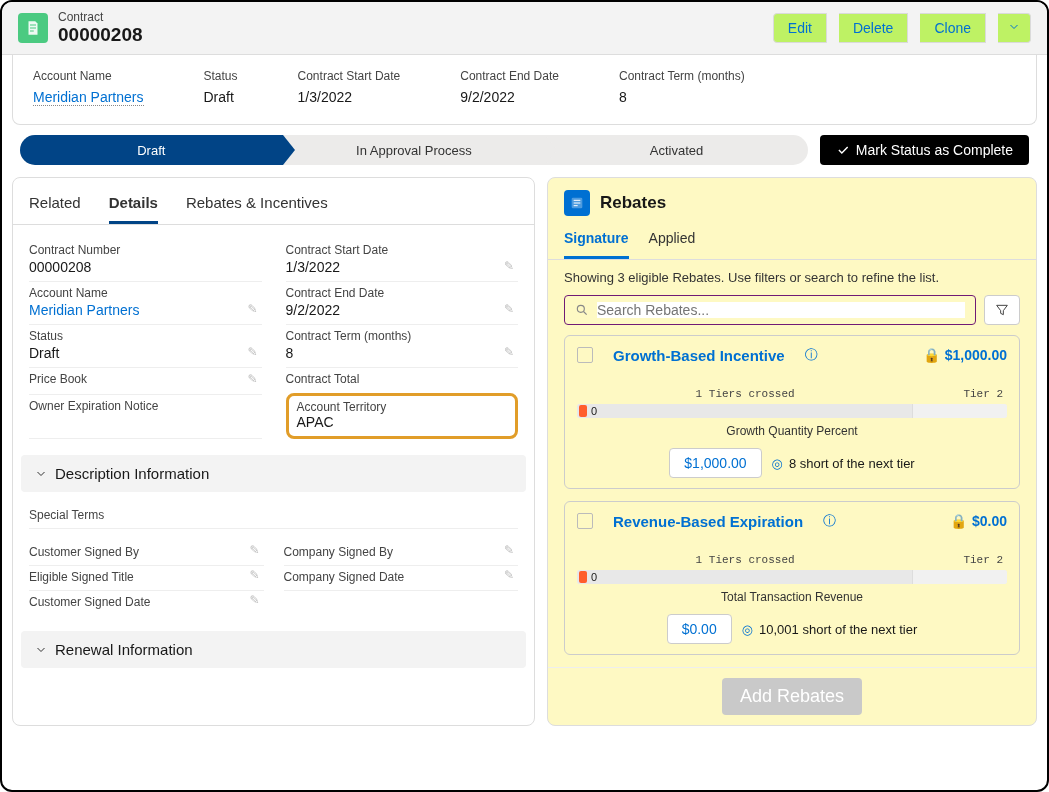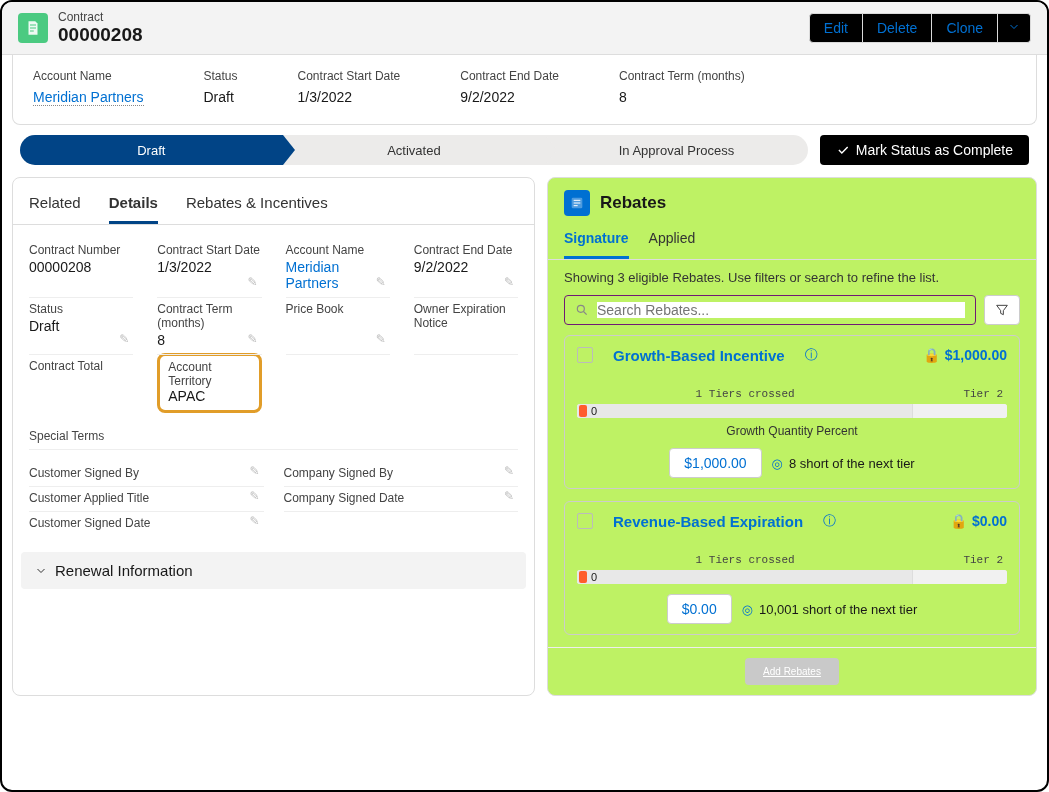--- a/index.html
+++ b/index.html
@@ -3,43 +3,43 @@
 <meta charset="utf-8">
 <style>
 * { box-sizing: border-box; margin: 0; padding: 0; }
 body { font-family: -apple-system, BlinkMacSystemFont, "Segoe UI", Arial, sans-serif; background: #fff; color: #181818; width: 1049px; height: 792px; overflow: hidden; border: 2px solid #000; border-radius: 12px;}
 .header { display: flex; align-items: center; padding: 8px 16px; background: #f3f3f3; border-bottom: 1px solid #ddd; }
 .h-icon { width: 30px; height: 30px; background: #4bca81; border-radius: 4px; display: flex; align-items: center; justify-content: center; margin-right: 10px; }
 .h-icon svg { width: 18px; height: 18px; fill: #fff; }
 .h-txt .lbl { font-size: 12px; color: #444; }
 .h-txt .num { font-size: 19px; font-weight: 700; }
 .h-actions { margin-left: auto; display: flex; }
-.h-actions button { background: #000000; border: 1px solid #dadada; padding: 6px 14px; font-size: 14px; color: #0070d2; cursor: pointer; }
+.h-actions button { background: #bef264; border: 1px solid #dadada; padding: 6px 14px; font-size: 14px; color: #0070d2; cursor: pointer; margin-left: 12px; }
 .h-actions button:first-child { border-radius: 4px 0 0 4px; }
 .h-actions button:nth-child(3) { border-radius: 0; }
 .h-actions button.drop { border-radius: 0 4px 4px 0; padding: 6px 10px; border-left: none;}
 .h-actions button+button { border-left: none; }
 .summary { display: flex; gap: 60px; padding: 14px 20px 18px; border: 1px solid #ddd; border-top: none; margin: 0 10px 10px; border-radius: 0 0 8px 8px; background:#fff;}
 .summary .fld .lbl { font-size: 12px; color: #444; margin-bottom: 6px; }
 .summary .fld .val { font-size: 14px; color: #181818; }
 .summary .fld .val.link { color: #0070d2; border-bottom: 1px dotted #888; cursor:pointer; }
 .path-row { display: flex; align-items: center; gap: 12px; padding: 0 18px 12px; }
 .path { flex: 1; display: flex; background: #ecebea; border-radius: 18px; height: 30px; overflow: hidden; }
 .path .step { flex: 1; position: relative; display: flex; align-items: center; justify-content: center; font-size: 13px; color: #333; }
 .path .step.active { background: #014486; color: #fff; }
 .path .step.active::after { content:""; position:absolute; right:-12px; top:0; border-top:15px solid transparent; border-bottom:15px solid transparent; border-left:12px solid #014486; z-index:2;}
 .path .step+.step::before { content:""; position:absolute; left:0; top:0; border-top:15px solid transparent; border-bottom:15px solid transparent; border-left:12px solid #ecebea; filter:brightness(1);}
 .mark-btn { background:#000000; color:#fff; border:none; border-radius:4px; padding:7px 16px; font-size:14px; display:flex; align-items:center; gap:6px; cursor:pointer;}
 .cols { display:flex; gap:12px; padding:0 10px 10px; }
 .left { flex:1; border:1px solid #ddd; border-radius:8px; background:#fff; }
-.right { width:490px; border:1px solid #ddd; border-radius:8px; background:#bef264; display:flex; flex-direction:column;}
+.right { width:490px; border:1px solid #ddd; border-radius:8px; background:#fef9c3; display:flex; flex-direction:column;}
 .tabs { display:flex; gap:28px; padding:10px 16px 0; border-bottom:1px solid #ddd; }
 .tabs .tab { font-size:15px; color:#333; padding:6px 0 10px; cursor:pointer; }
 .tabs .tab.active { font-weight:700; border-bottom:3px solid #014486; }
-.det-grid { display:grid; grid-template-columns:1fr 1fr 1fr 1fr; padding:14px 16px 8px; column-gap:24px; }
+.det-grid { display:grid; grid-template-columns:1fr 1fr; padding:14px 16px 8px; column-gap:24px; }
 .det-fld { border-bottom:1px solid #eee; padding:4px 0 6px; position:relative; }
 .det-fld .lbl { font-size:12px; color:#444; }
 .det-fld .val { font-size:14px; color:#181818; padding-top:2px; }
 .det-fld .val.link { color:#0070d2; }
 .det-fld .pen { position:absolute; right:4px; bottom:8px; color:#bbb; font-size:12px;}
 .highlight-box { grid-column:2; border:3px solid #e19d29; border-radius:8px; padding:4px 8px 6px; margin-top:-2px;}
 .sec-hdr { background:#f3f3f3; padding:10px 14px; display:flex; align-items:center; gap:8px; font-size:15px; margin:8px; border-radius:4px; cursor:pointer;}
 .sec-body { padding:4px 16px 8px; display:grid; grid-template-columns:1fr 1fr; column-gap:20px;}
 .reb-hdr { display:flex; align-items:center; gap:10px; padding:12px 16px 8px;}
 .reb-hdr .ic { width:26px; height:26px; background:#0070d2; border-radius:4px; display:flex; align-items:center; justify-content:center;}
@@ -66,21 +66,21 @@
 .bar .seg1{width:78%; background:#e8e8e8; border-radius:3px 0 0 3px;}
 .bar .seg2{flex:1; background:#f1f1f1; border-radius:0 3px 3px 0; border-left:1px solid #ddd;}
 .bar .dot{position:absolute; left:2px; top:1px; width:8px; height:12px; background:#ff5d2d; border-radius:2px;}
 .bar .zero{position:absolute; left:14px; top:0; font-size:11px; line-height:14px;}
 .metric{text-align:center; font-size:12px; color:#333; margin-top:6px;}
 .short-row{display:flex; align-items:center; justify-content:center; gap:10px; margin-top:10px;}
 .price-btn{border:1px solid #ccc; background:#fff; color:#0070d2; border-radius:4px; padding:6px 14px; font-size:14px; cursor:pointer;}
 .short-row .tgt{display:flex;align-items:center;gap:6px;font-size:13px;}
 .tgt-ic{color:#0070d2;}
 .add-row{padding:10px 0; text-align:center; margin-top:auto; border-top:1px solid #eee;}
-.add-btn{background:#c9c9c9; color:#fff; border:none; border-radius:4px; padding:8px 18px; font-size:10px; cursor:not-allowed;text-decoration:underline;}
+.add-btn{background:#c9c9c9; color:#fff; border:none; border-radius:4px; padding:8px 18px; font-size:18px; cursor:not-allowed;}
 .chev{width:12px;height:12px;display:inline-block;}
 </style>
 </head>
 <body>
 
 <div class="header">
   <div class="h-icon">
     <svg viewBox="0 0 24 24">
         <path d="M6 3h9l3 3v15H6z" fill="#fff" opacity=".9"></path>
         <path d="M8 8h8M8 12h8M8 16h5" stroke="#4bca81" stroke-width="1.5"></path>
@@ -121,22 +121,22 @@
     </div>
   <div class="fld">
       <div class="lbl">Contract Term (months)</div>
       <div class="val">8</div>
     </div>
 </div>
 
 <div class="path-row">
   <div class="path">
     <div class="step active">Draft</div>
+    <div class="step">In Approval Process</div>
     <div class="step">Activated</div>
-    <div class="step">In Approval Process</div>
   </div>
   <button class="mark-btn">
     <svg width="14" height="14" viewBox="0 0 24 24">
         <path d="M5 12l5 5L20 7" fill="none" stroke="#fff" stroke-width="2.5"></path>
       </svg>
     <span>Mark Status as Complete</span>
   </button>
 </div>
 
 <div class="cols">
@@ -174,49 +174,55 @@
       <div class="det-fld">
           <div class="lbl">Contract Term (months)</div>
           <div class="val">8</div>
           <span class="pen">✎</span>
         </div>
       <div class="det-fld">
           <div class="lbl">Price Book</div>
           <div class="val"></div>
           <span class="pen">✎</span>
         </div>
-      <div class="det-fld">
-          <div class="lbl">Owner Expiration Notice</div>
-          <div class="val"></div>
-        </div>
       <div class="det-fld" style="border-bottom:none;">
           <div class="lbl">Contract Total</div>
           <div class="val"></div>
         </div>
+      <div class="det-fld">
+          <div class="lbl">Owner Expiration Notice</div>
+          <div class="val"></div>
+        </div>
       <div class="highlight-box">
         <div class="lbl" style="font-size:12px;color:#444;">Account Territory</div>
         <div class="val" style="font-size:14px;">APAC</div>
       </div>
     </div>
+    <div class="sec-hdr">
+      <svg class="chev" viewBox="0 0 24 24">
+          <path d="M5 8l7 7 7-7" fill="none" stroke="#333" stroke-width="2"></path>
+        </svg>
+      <span>Description Information</span>
+    </div>
     <div class="sec-body">
       <div class="det-fld" style="grid-column:1/3;">
           <div class="lbl">Special Terms</div>
         </div>
     </div>
     <div class="sec-body">
       <div class="det-fld">
           <div class="lbl">Customer Signed By</div>
           <span class="pen">✎</span>
         </div>
       <div class="det-fld">
           <div class="lbl">Company Signed By</div>
           <span class="pen">✎</span>
         </div>
       <div class="det-fld">
-          <div class="lbl">Customer Applied Title</div>
+          <div class="lbl">Eligible Signed Title</div>
           <span class="pen">✎</span>
         </div>
       <div class="det-fld">
           <div class="lbl">Company Signed Date</div>
           <span class="pen">✎</span>
         </div>
       <div class="det-fld" style="border-bottom:none;">
           <div class="lbl">Customer Signed Date</div>
           <span class="pen">✎</span>
         </div>
@@ -302,20 +308,21 @@
       <div class="tier-row">
           <div class="tc">1 Tiers crossed</div>
           <div class="t2">Tier 2</div>
         </div>
       <div class="bar">
         <div class="seg1"></div>
           <div class="seg2"></div>
         <div class="dot"></div>
         <div class="zero">0</div>
       </div>
+      <div class="metric">Total Transaction Revenue</div>
       <div class="short-row">
         <button class="price-btn">$0.00</button>
         <div class="tgt">
             <span class="tgt-ic">◎</span>
             <span>10,001 short of the next tier</span>
           </div>
       </div>
     </div>
 
     <div class="add-row">

